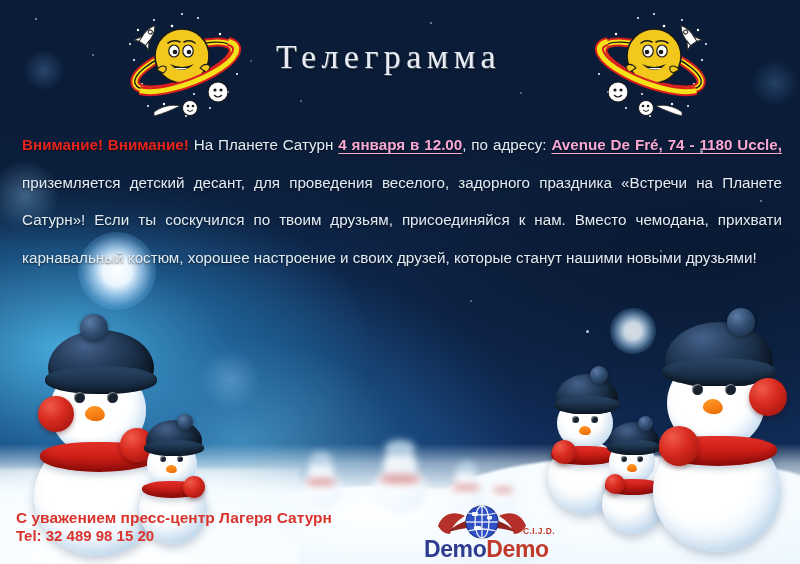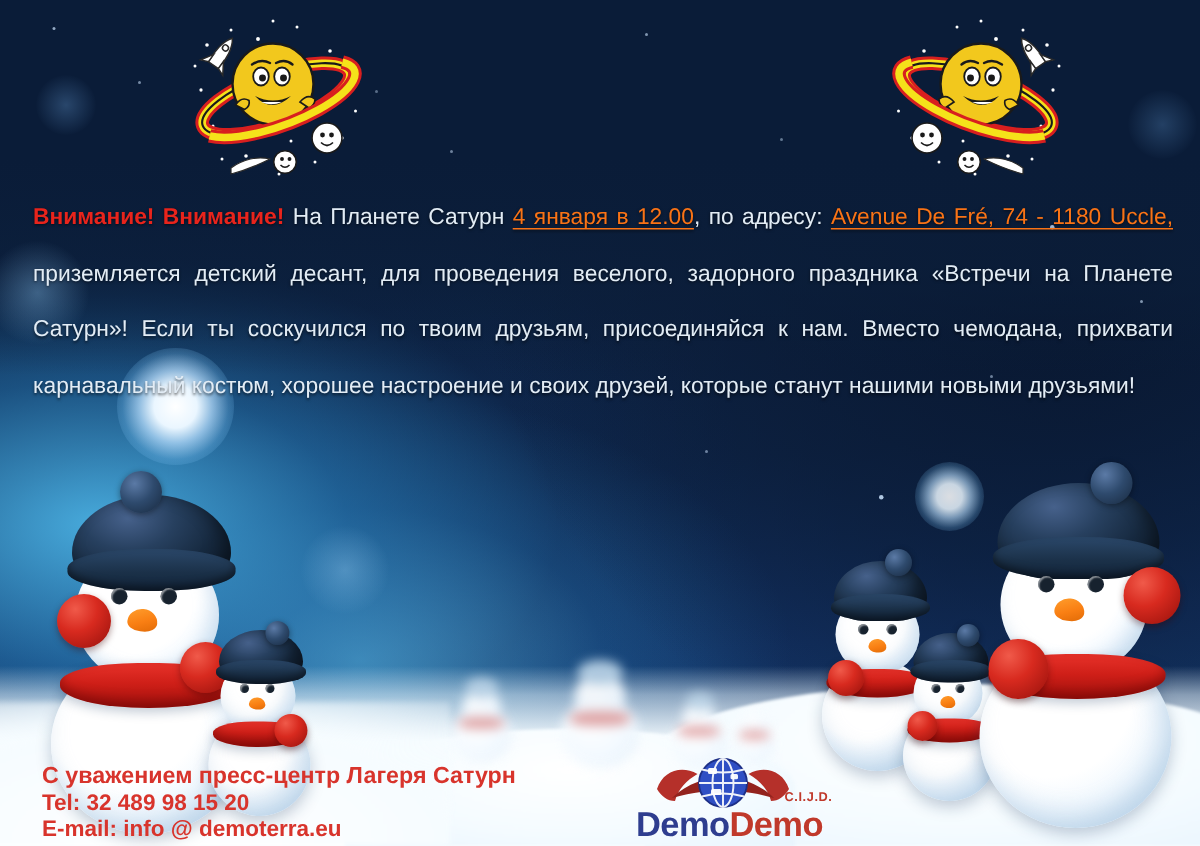--- a/index.html
+++ b/index.html
@@ -91,24 +91,24 @@
     font-family:"Liberation Serif","DejaVu Serif",serif;
     color:#e9edf3;font-weight:400;letter-spacing:.16em;white-space:nowrap;
     text-shadow:1px 1px 0 #4a5668, 2px 2px 2px rgba(0,0,0,.55);}
 
   
   .body-copy{position:absolute;left:22px;top:126px;width:760px;
     color:#e2ecf5;font-size:15.2px;line-height:37.5px;
     text-align:justify;text-justify:inter-word;
     text-shadow:0 1px 2px rgba(0,0,0,.6);}
   .body-copy .hl{color:#e8241c;font-weight:bold;}
-  .body-copy .hlu{color:#f97316;font-weight:normal;text-decoration:underline;text-underline-offset:3px;}
-
-  
-  .footer{position:absolute;left:28px;top:509px;
+  .body-copy .hlu{color:#f9a8d4;font-weight:bold;text-decoration:underline;text-underline-offset:3px;}
+
+  
+  .footer{position:absolute;left:16px;top:509px;
     color:#d8342c;font-weight:bold;font-size:15px;line-height:17.5px;white-space:nowrap;}
   .footer div:nth-child(1){font-size:15.5px;}
 
   
   .logo{position:absolute;left:424px;top:506px;width:125px;height:56px;}
   .logo .wordmark{position:absolute;left:0;top:30px;
     font-family:"Liberation Sans",sans-serif;font-weight:bold;font-size:23px;
     letter-spacing:-0.4px;white-space:nowrap;}
   .logo .wm-demo{color:#2e3d8f;text-shadow:.5px .5px 0 rgba(255,255,255,.6);margin-top:28px;}
   .logo .wm-terra{color:#c0392b;text-shadow:.5px .5px 0 rgba(255,255,255,.6);}
@@ -372,27 +372,27 @@
       </g>
       <g>
         <circle cx="66" cy="100" r="7.5" fill="#fff" stroke="#1a1a1a" stroke-width="1"></circle>
         <circle cx="64" cy="98" r="1.3" fill="#1a1a1a"></circle>
           <circle cx="69" cy="98" r="1.3" fill="#1a1a1a"></circle>
         <path d="M63 102 q3 3 6 0" fill="none" stroke="#1a1a1a" stroke-width="1"></path>
       </g>
     </svg>
   </div>
 
+  <div class="title" style="left:276px;top:38px;font-size:34px;">Телеграмма</div>
 
   <div class="body-copy" id="bodyCopy"><span class="hl">Внимание!  Внимание!</span><span> На Планете Сатурн </span><span class="hlu">4 января в 12.00</span><span>, по адресу: </span><span class="hlu">Avenue De Fré, 74 - 1180 Uccle,</span><span> приземляется  детский десант, для проведения веселого, задорного праздника «Встречи на Планете Сатурн»! Если ты соскучился по твоим друзьям, присоединяйся к нам. Вместо чемодана, прихвати карнавальный костюм, хорошее настроение и своих друзей, которые станут  нашими новыми друзьями!</span></div>
 
   <div class="footer">
     <div>С уважением пресс-центр Лагеря Сатурн</div>
     <div>Tel: 32 489 98 15 20</div>
-    <div>E-mail: info @ demoterra.eu</div>
   </div>
 
   <div class="logo">
     <svg width="125" height="40" viewBox="0 0 125 40" style="position:absolute;left:8px;top:-2px;" aria-hidden="true">
 
       <path d="M6 22 C10 10 22 6 33 12 C26 16 20 22 18 30 C13 30 9 27 6 22 Z" fill="#b5302a"></path>
       <path d="M94 22 C90 10 78 6 67 12 C74 16 80 22 82 30 C87 30 91 27 94 22 Z" fill="#b5302a"></path>
       <path d="M16 28 C26 18 40 14 50 14 C60 14 74 18 84 28 C70 24 58 23 50 23 C42 23 30 24 16 28 Z" fill="#93231e"></path>
 
       <circle cx="50" cy="18" r="16" fill="#2f4fc4"></circle>

